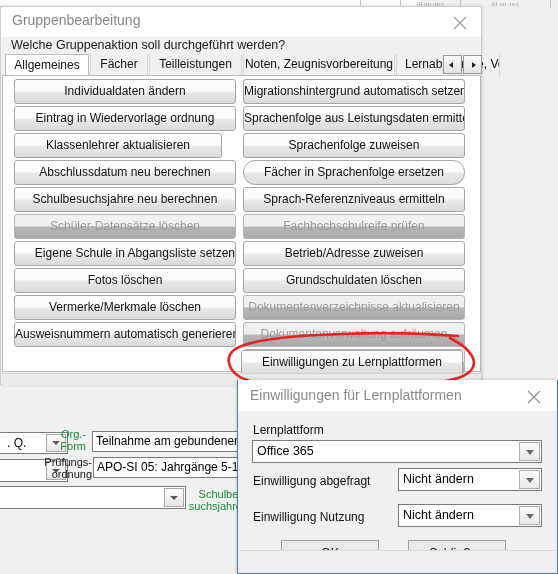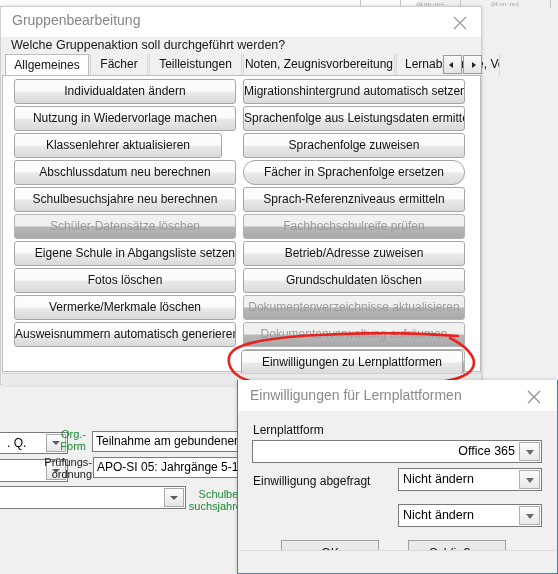--- a/index.html
+++ b/index.html
@@ -158,21 +158,21 @@
       <i></i>
     </div>
   </div>
 
   <div id="tabpage">
 
     <div>
       <div class="w32btn" style="left:11px;top:3px;width:222px;">
         <span>Individualdaten ändern</span></div>
       <div class="w32btn" style="left:11px;top:30px;width:222px;">
-        <span>Nutzung in Wiedervorlage machen</span></div>
+        <span>Eintrag in Wiedervorlage ordnung</span></div>
       <div class="w32btn" style="left:11px;top:57px;width:208px;">
         <span>Klassenlehrer aktualisieren</span></div>
       <div class="w32btn" style="left:11px;top:84px;width:222px;">
         <span>Abschlussdatum neu berechnen</span></div>
       <div class="w32btn" style="left:11px;top:111px;width:222px;">
         <span>Schulbesuchsjahre neu berechnen</span></div>
       <div class="w32btn disabled" style="left:11px;top:138px;width:222px;">
         <span>Schüler-Datensätze löschen</span></div>
       <div class="w32btn" style="left:11px;top:165px;width:222px;text-align:right;">
         <span>Eigene Schule in Abgangsliste setzen</span></div>
@@ -227,31 +227,32 @@
     <span class="winclose" style="right:2px;top:1px;">
       <svg width="14" height="14" viewBox="0 0 14 14">
           <path d="M1 1 L13 13 M13 1 L1 13" stroke="#8d8d8d" stroke-width="1.2" fill="none"></path>
         </svg>
     </span>
   </div>
 
   <div id="dlg-body">
     <div class="dlg-label" style="left:15px;top:12px;">Lernplattform</div>
 
-    <div class="dlg-combo" style="left:14px;top:29px;width:290px;text-align:right;">
+    <div class="dlg-combo" style="left:14px;top:29px;width:290px;">
       <span class="val">Office 365</span>
       <span class="arrowbtn"></span>
     </div>
 
     <div class="dlg-label" style="left:15px;top:63px;">Einwilligung abgefragt</div>
     <div class="dlg-combo" style="left:160px;top:57px;width:144px;">
       <span class="val">Nicht ändern</span>
       <span class="arrowbtn"></span>
     </div>
 
+    <div class="dlg-label" style="left:15px;top:99px;">Einwilligung Nutzung</div>
     <div class="dlg-combo" style="left:160px;top:93px;width:144px;">
       <span class="val">Nicht ändern</span>
       <span class="arrowbtn"></span>
     </div>
 
     <div class="dlg-btn" style="left:43px;top:129px;width:98px;">
       <span>OK</span>
     </div>
     <div class="dlg-btn" style="left:170px;top:129px;width:98px;">
       <span>Schließen</span>

